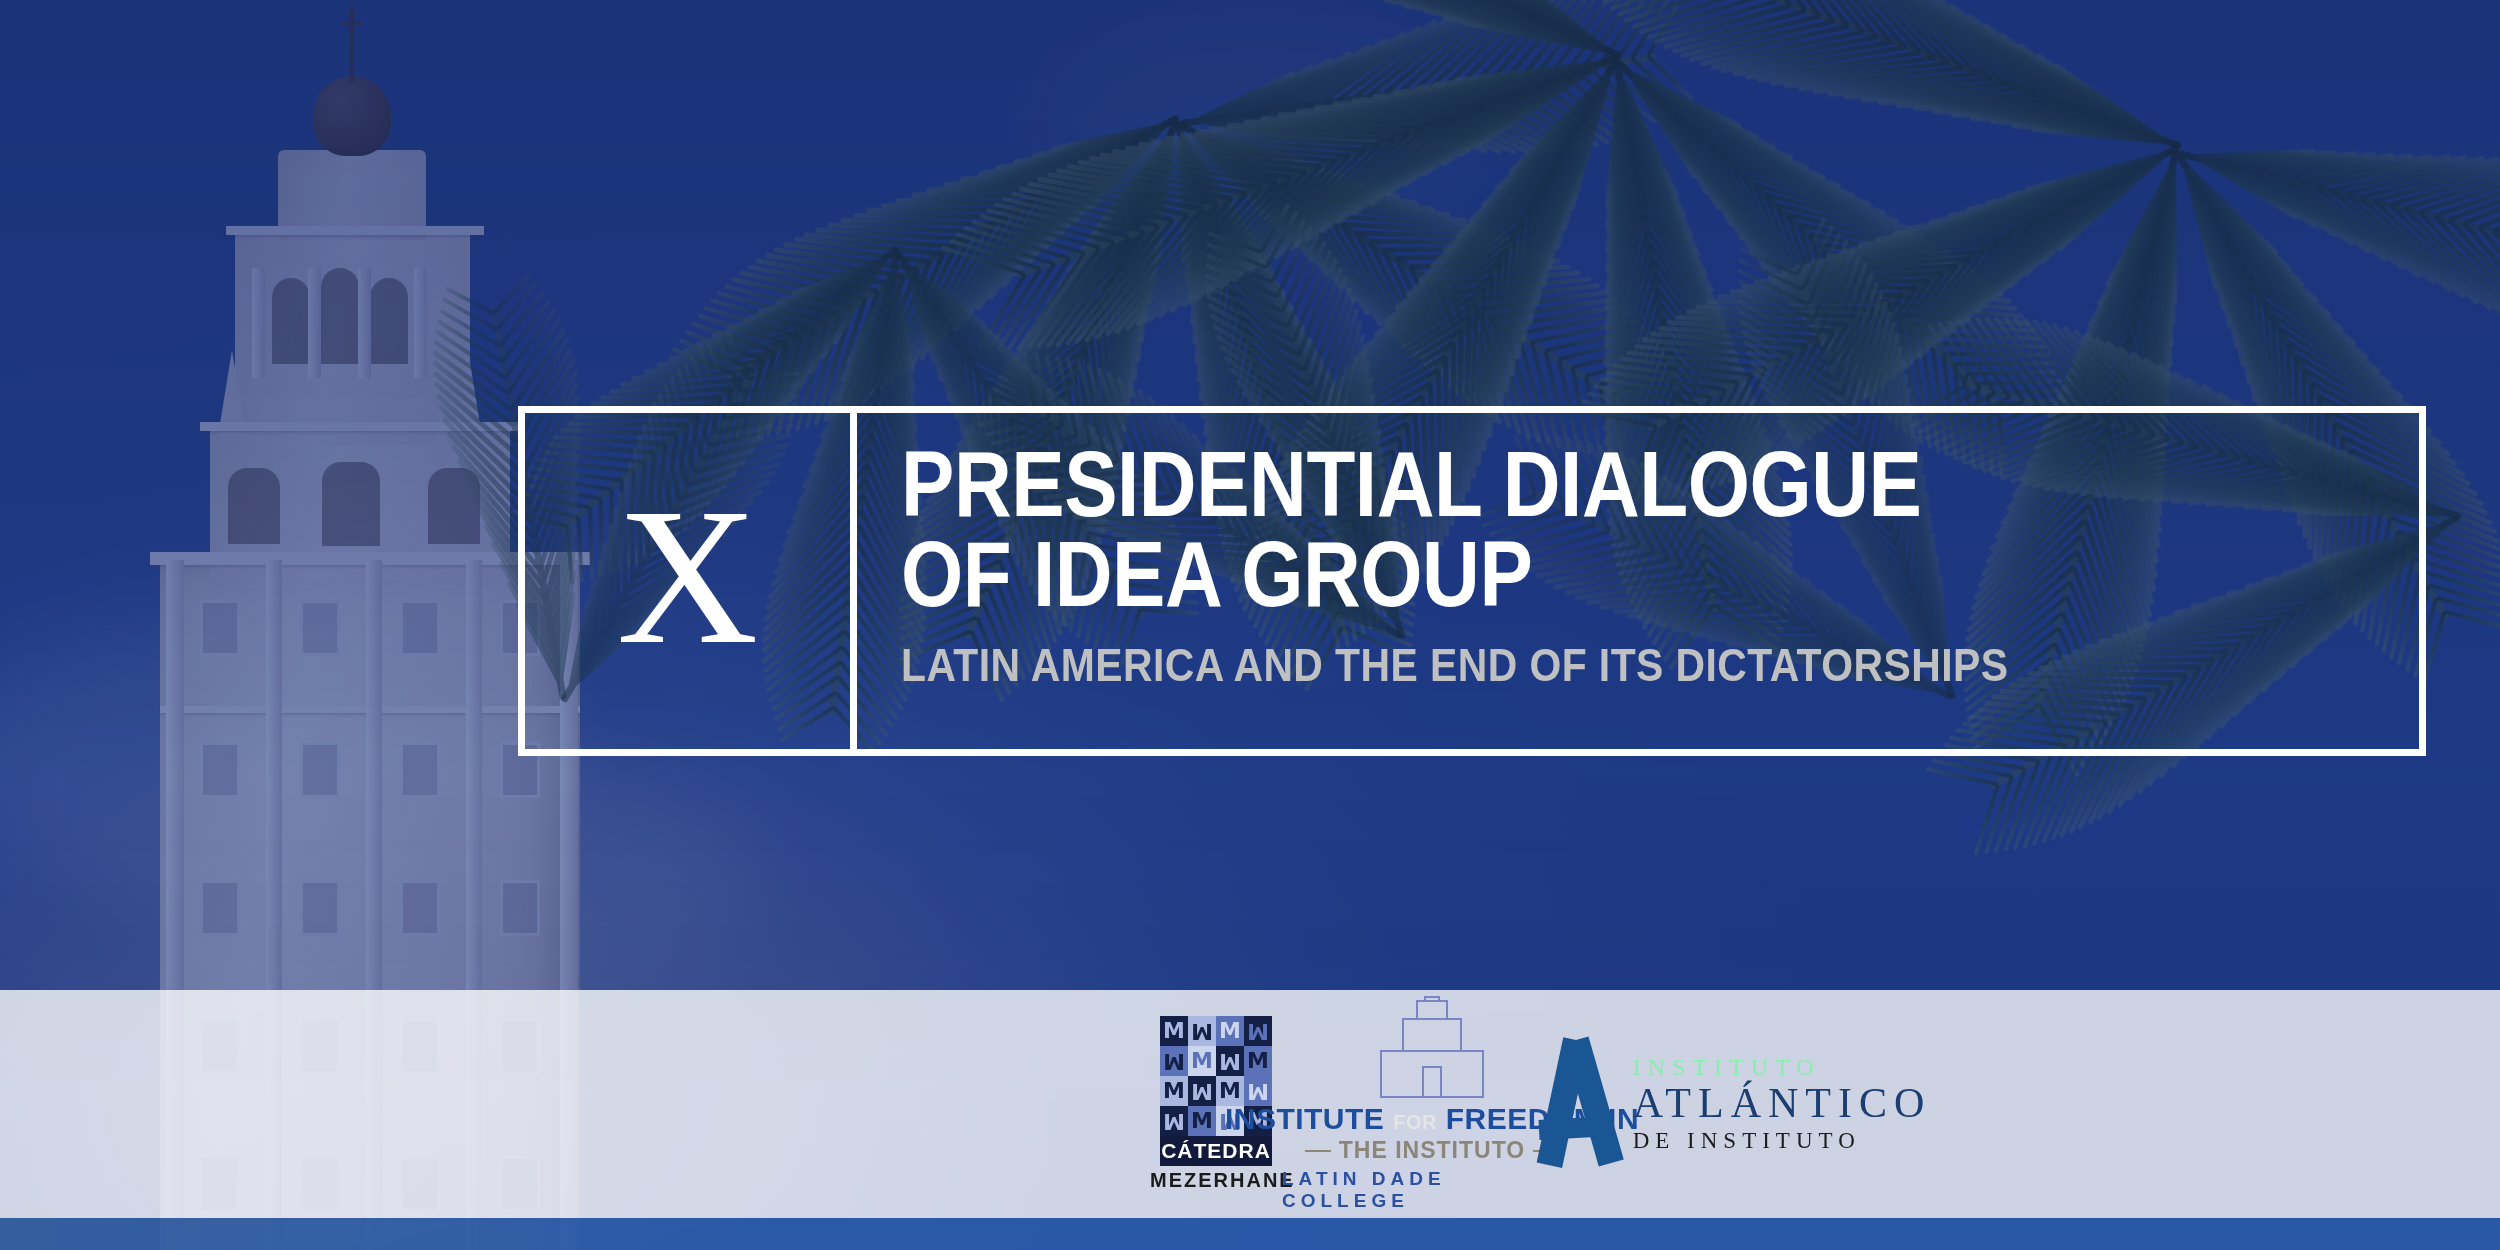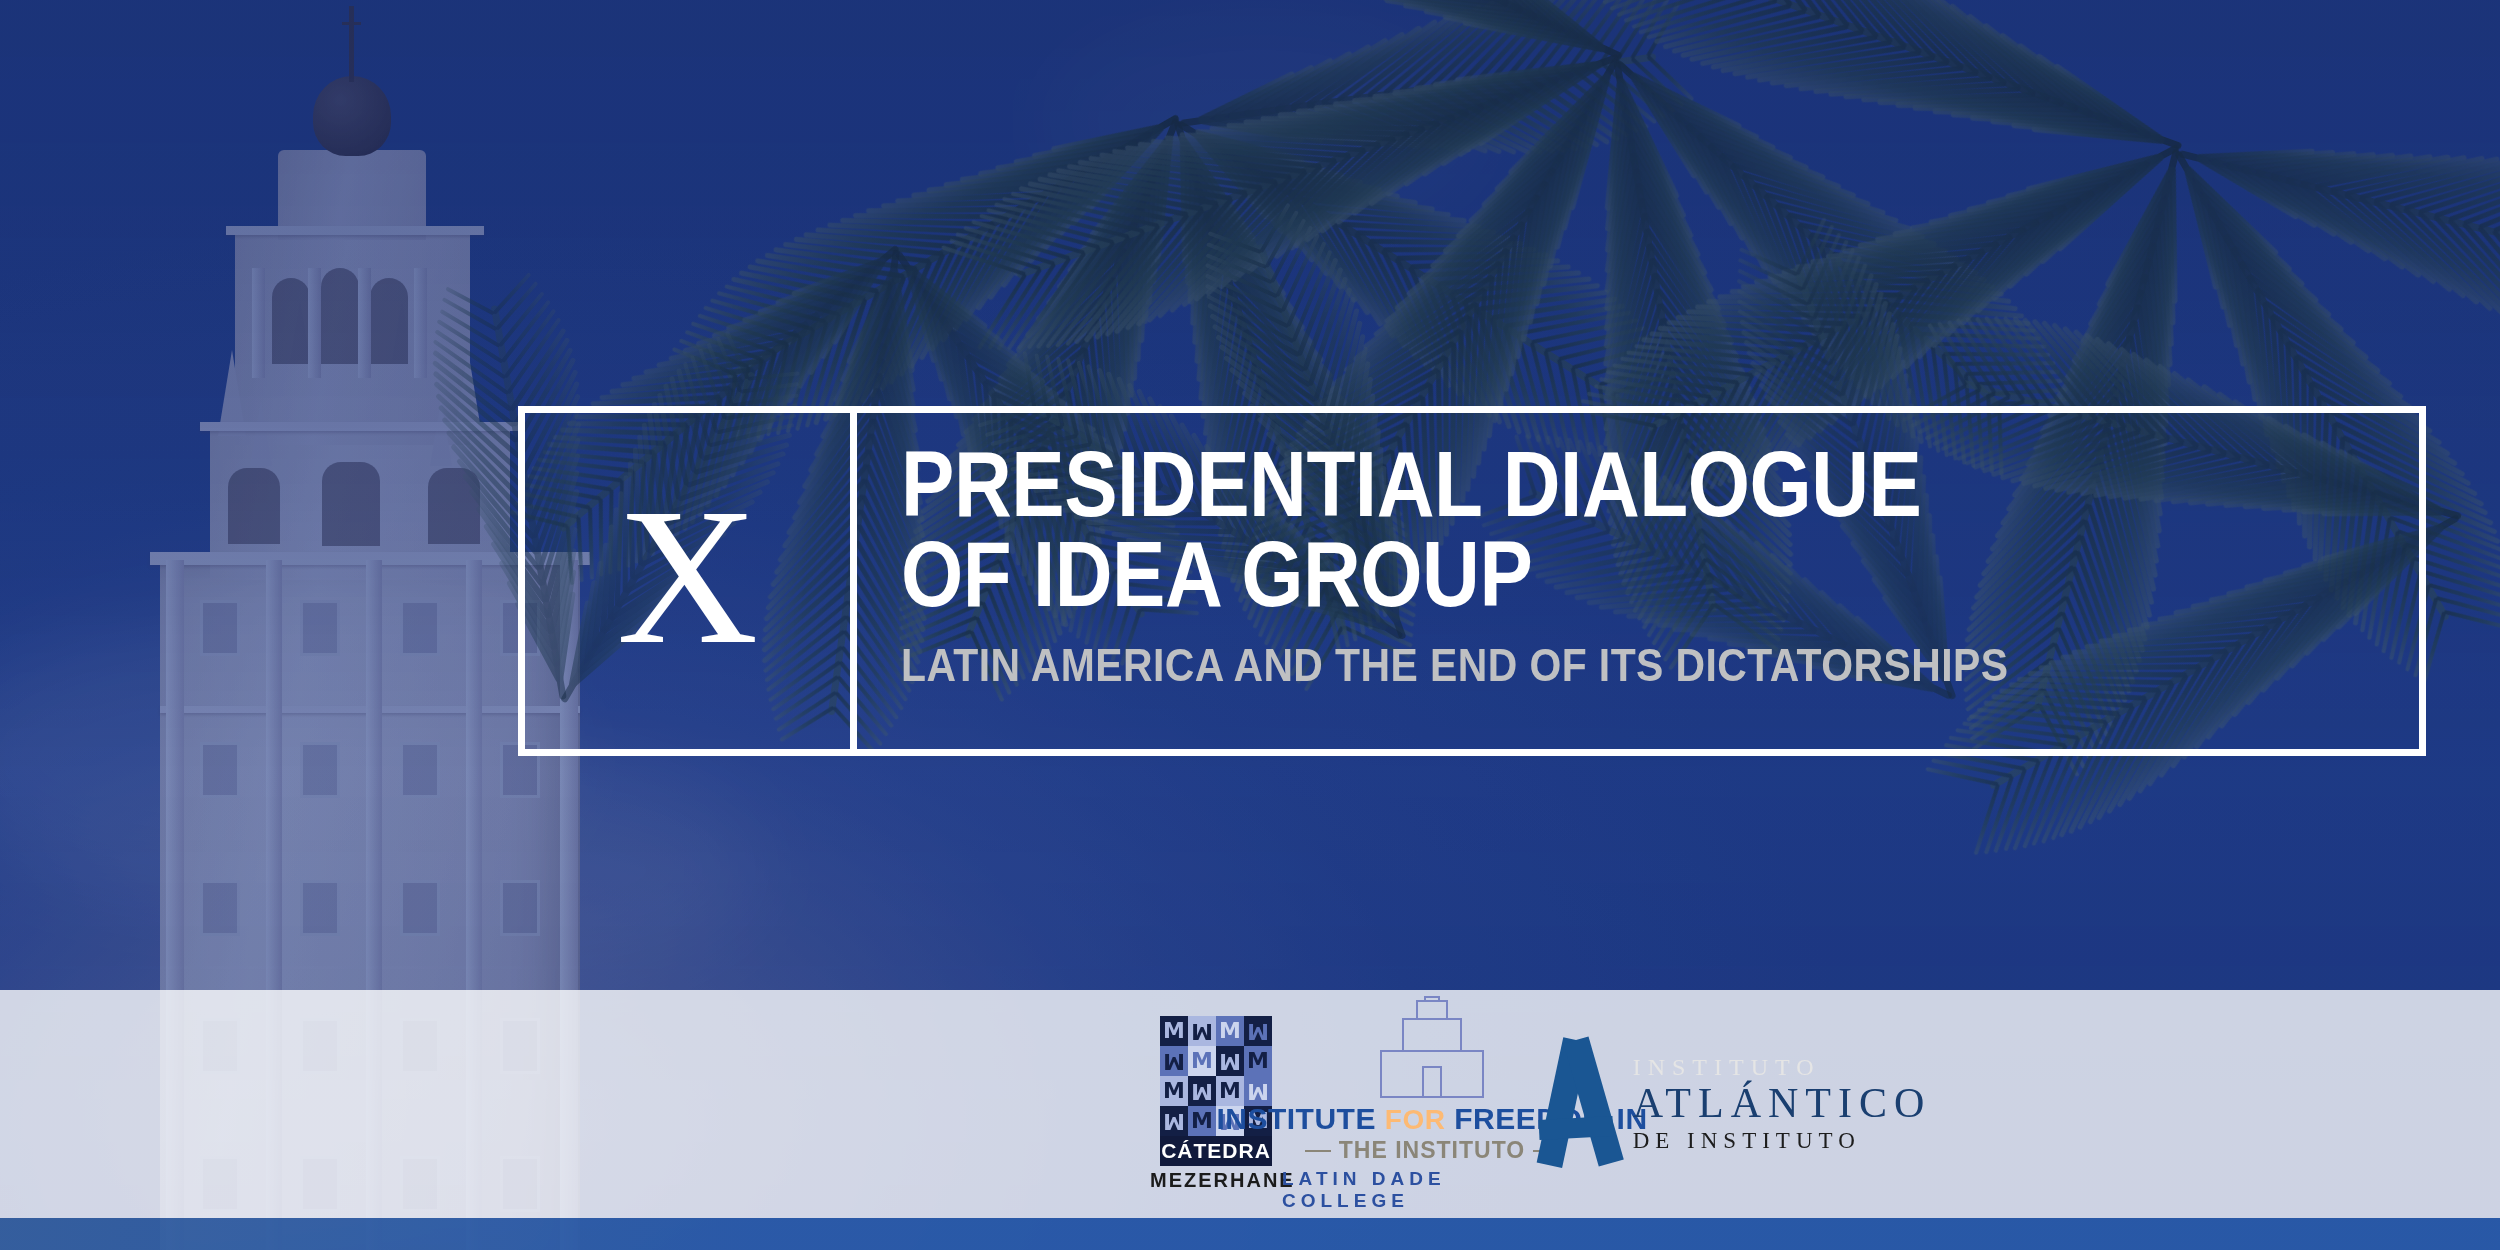--- a/index.html
+++ b/index.html
@@ -190,32 +190,32 @@
     font-size:21px;font-weight:700;letter-spacing:1px;padding:3px 0;}
   .cat-sub{width:132px;text-align:center;color:#1b1b1b;font-size:20px;
     letter-spacing:2px;font-weight:600;margin-top:3px;}
 
   
   .ifa{width:300px;}
   .ifa-tower{position:relative;width:120px;height:104px;margin-bottom:4px;}
   .ifa-tower .tb{position:absolute;background:transparent;border:2px solid #7a86c4;}
   .ifa-l1{font-size:30px;font-weight:800;color:#1d4e9e;letter-spacing:.5px;
           white-space:nowrap;line-height:1;}
-  .ifa-l1 em{font-style:normal;color:#fdba74;font-size:28px;font-weight:700;margin-top:44px;}
+  .ifa-l1 em{font-style:normal;color:#e5e5e5;font-size:20px;font-weight:700;margin-top:44px;}
   .ifa-l2{font-size:23px;font-weight:700;color:#8b8678;letter-spacing:1px;
           margin-top:3px;display:flex;align-items:center;gap:8px;}
   .ifa-l2:before,.ifa-l2:after{content:"";height:2px;width:26px;background:#8b8678;}
   .ifa-l3{font-size:19px;font-weight:700;color:#2c50a0;letter-spacing:5px;margin-top:4px;}
 
   
   .iag{width:300px;flex-direction:row;gap:8px;}
   .iag-a{position:relative;width:92px;height:128px;flex:0 0 92px;}
   .iag-a i{position:absolute;background:#1a5693;}
   .iag-txt{display:flex;flex-direction:column;align-items:flex-start;}
-  .iag-1{font-size:24px;letter-spacing:7px;color:#e5e5e5;font-weight:500;
+  .iag-1{font-size:24px;letter-spacing:7px;color:#86efac;font-weight:500;
     font-family:"Liberation Serif","DejaVu Serif",serif;}
   .iag-2{font-size:42px;letter-spacing:7px;color:#1a3f70;font-weight:400;
     font-family:"Liberation Serif","DejaVu Serif",serif;line-height:1.05;}
   .iag-3{font-size:23px;letter-spacing:6px;color:#1d1d1d;font-weight:500;
     font-family:"Liberation Serif","DejaVu Serif",serif;margin-top:2px;}
 </style>
 </head>
 <body>
 
 <div class="stage">

